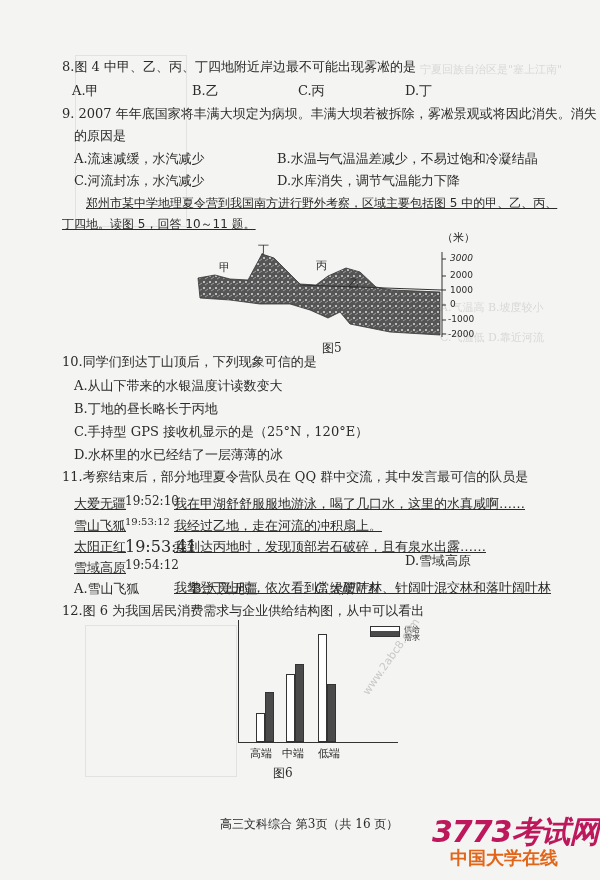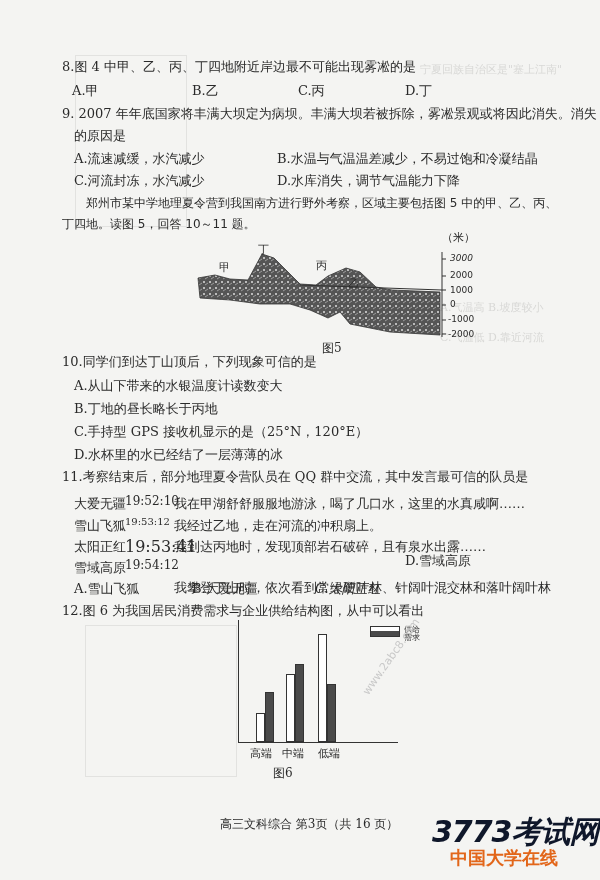--- a/index.html
+++ b/index.html
@@ -5,40 +5,40 @@
   html, body { margin:0; padding:0; }
   body {
     width:600px; height:880px; position:relative; overflow:hidden;
     background:#f4f4f2;
     font-family:"DejaVu Serif","Liberation Serif",serif;
     color:#2a2a2a;
   }
   .ghost { position:absolute; color:#d8d8d6; font-size:11px; white-space:nowrap; }
   .ghost-box { position:absolute; border:1px solid #e2e2e0; }
   .line { position:absolute; font-size:13px; white-space:nowrap; line-height:16px;text-align:center; }
-  .kai { font-family:"DejaVu Sans","Liberation Sans",sans-serif; font-size:12px; }
+  .kai { font-family:"DejaVu Sans","Liberation Sans",sans-serif; font-size:12px;text-decoration:underline; }
   .opt { position:absolute; font-size:13px; white-space:nowrap; }
   
   .fig5 { position:absolute; left:190px; top:232px; width:290px; height:110px; }
   .fig5 svg { position:absolute; left:0; top:0; }
   .fig5 .axis-label { position:absolute; font-size:9px; font-family:"DejaVu Sans",sans-serif; }
   .fig5 .place { position:absolute; font-size:11px; }
   .fig-caption { position:absolute; font-size:12px; }
   
   .fig6 { position:absolute; left:238px; top:620px; width:200px; height:130px; }
   .bar { position:absolute; bottom:0; width:9px; border:1px solid #333; box-sizing:border-box; }
   .bar.supply { background:#fff; }
   .bar.demand { background:#4a4a4a; }
   .cat { position:absolute; font-size:11px; top:126px; }
   .legend-box { position:absolute; left:132px; top:6px; width:30px; height:11px; border:1px solid #333; box-sizing:border-box; }
   .legend-box .top { height:4px; background:#fff; }
   .legend-box .bot { height:5px; background:#4a4a4a; }
   .legend-text { position:absolute; left:166px; font-size:8px; line-height:8px; }
   .footer { position:absolute; left:220px; top:816px; font-size:12px; }
-  .wm1 { position:absolute; left:432px; top:812px; font-size:30px; font-style:italic; color:#0f172a; font-family:"DejaVu Sans",sans-serif; font-weight:bold; letter-spacing:-1px; }
+  .wm1 { position:absolute; left:432px; top:812px; font-size:30px; font-style:italic; color:#be185d; font-family:"DejaVu Sans",sans-serif; font-weight:bold; letter-spacing:-1px; }
   .wm2 { position:absolute; left:450px; top:846px; font-size:18px; color:#e2661a; font-family:"DejaVu Sans",sans-serif; font-weight:bold; }
   .wm-diag { position:absolute; left:360px; top:690px; font-size:11px; color:#c9c9c9; transform:rotate(-55deg); transform-origin:left top; font-family:"DejaVu Sans",sans-serif; }
 </style>
 </head>
 <body>
 
 <div class="ghost-box" style="left:75px;top:55px;width:110px;height:170px;"></div>
 <div class="ghost-box" style="left:85px;top:625px;width:150px;height:150px;"></div>
 <div class="ghost" style="left:420px;top:62px;">宁夏回族自治区是"塞上江南"</div>
 <div class="ghost" style="left:440px;top:300px;text-align:center;">A.气温高  B.坡度较小</div>

